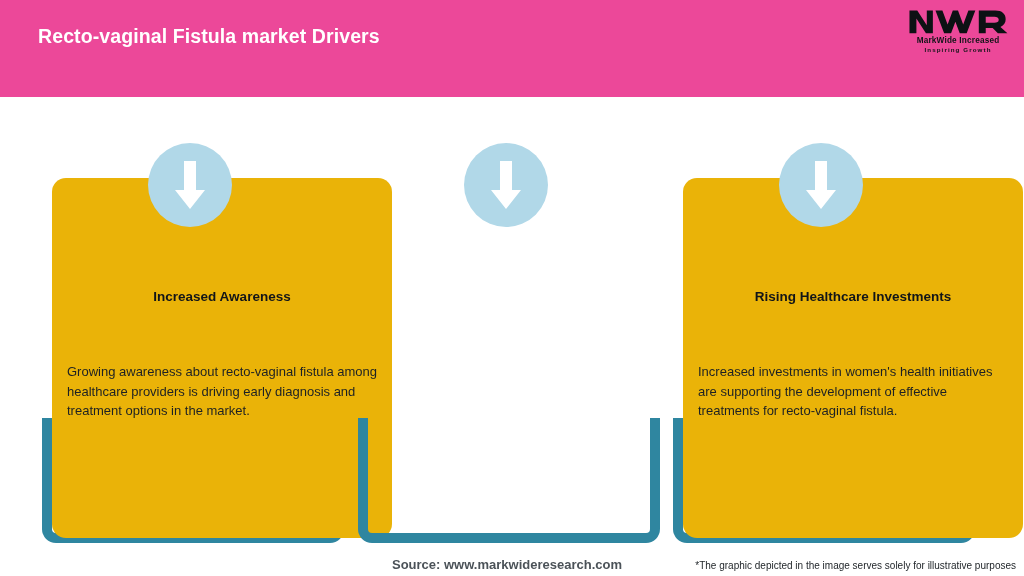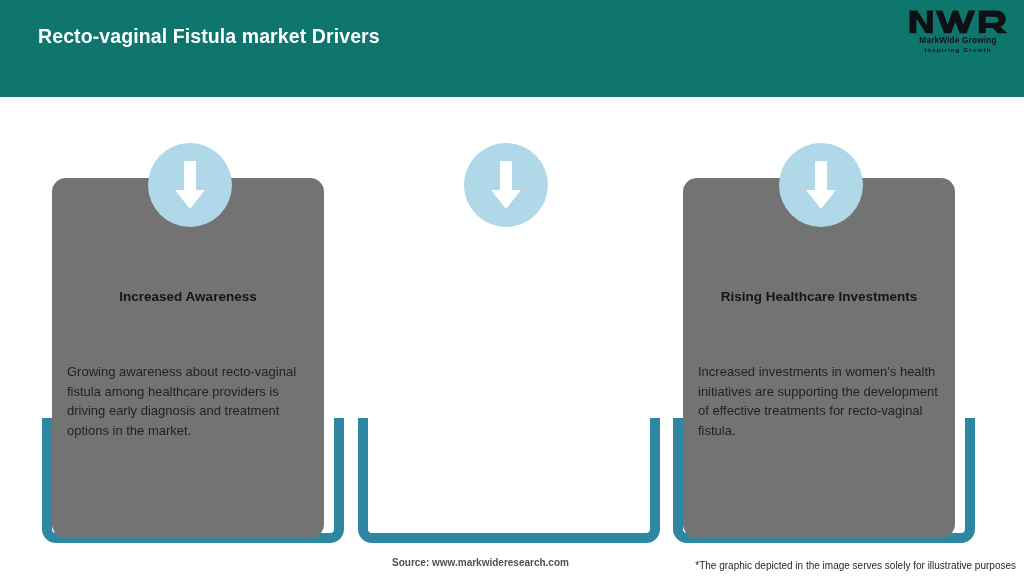--- a/index.html
+++ b/index.html
@@ -15,21 +15,21 @@
     position: relative;
   }
 
   
   .header {
     position: absolute;
     left: 0;
     top: 0;
     width: 1024px;
     height: 97px;
-    background: #0f766e;
+    background: #ec4899;
   }
   .header-title {
     position: absolute;
     left: 38px;
     top: 25px;
     font-size: 19.5px;
     font-weight: bold;
     color: #ffffff;
     letter-spacing: 0.1px;
     white-space: nowrap;
@@ -100,23 +100,23 @@
     border-bottom-left-radius: 14px;
     border-bottom-right-radius: 14px;
     box-sizing: border-box;
   }
 
   
   .panel {
     position: absolute;
     left: 10px;
     top: 35px;
-    width: 272px;
+    width: 340px;
     height: 360px;
-    background: #737373;
+    background: #eab308;
     border-radius: 14px;
   }
 
   .panel-title {
     position: absolute;
     left: 16px;
     right: 16px;
     top: 108px;
     text-align: center;
     font-size: 13.5px;
@@ -152,21 +152,21 @@
     width: 38px;
     height: 56px;
     display: block;
   }
 
   
   .source {
     position: absolute;
     left: 392px;
     top: 557px;
-    font-size: 10px;
+    font-size: 13px;
     font-weight: bold;
     color: #4b5258;
     white-space: nowrap;
   }
   .disclaimer {
     position: absolute;
     right: 8px;
     top: 560px;
     font-size: 10px;
     color: #23282c;
@@ -178,21 +178,21 @@
 
 <div class="header">
   <div class="header-title">Recto-vaginal Fistula market Drivers</div>
 
   <div class="logo">
     <svg class="logo-mark" viewBox="0 0 120 32">
       <path d="M4 30 L4 4 L13 4 L24 21 L24 4 L31 4 L31 30 L23 30 L12 13 L12 30 Z" fill="#0d1114"></path>
       <path d="M34 4 L42 4 L48 20 L54 4 L60 4 L66 20 L72 4 L80 4 L70 30 L62 30 L57 17 L52 30 L44 30 Z" fill="#0d1114"></path>
       <path d="M84 30 L84 4 L103 4 C111 4 115 8 115 14 C115 18 113 21 109 23 L117 30 L106 30 L100 24 L92 24 L92 30 Z M92 11 L92 18 L102 18 C105 18 107 17 107 14.5 C107 12 105 11 102 11 Z" fill="#0d1114"></path>
     </svg>
-    <span class="logo-name">MarkWide Growing</span>
+    <span class="logo-name">MarkWide Increased</span>
     <span class="logo-tag">Inspiring Growth</span>
   </div>
 </div>
 
 <div class="cards">
 
   <div class="card-group g1">
     <div class="bracket"></div>
     <div class="panel">
       <div class="panel-title">Increased Awareness</div>

